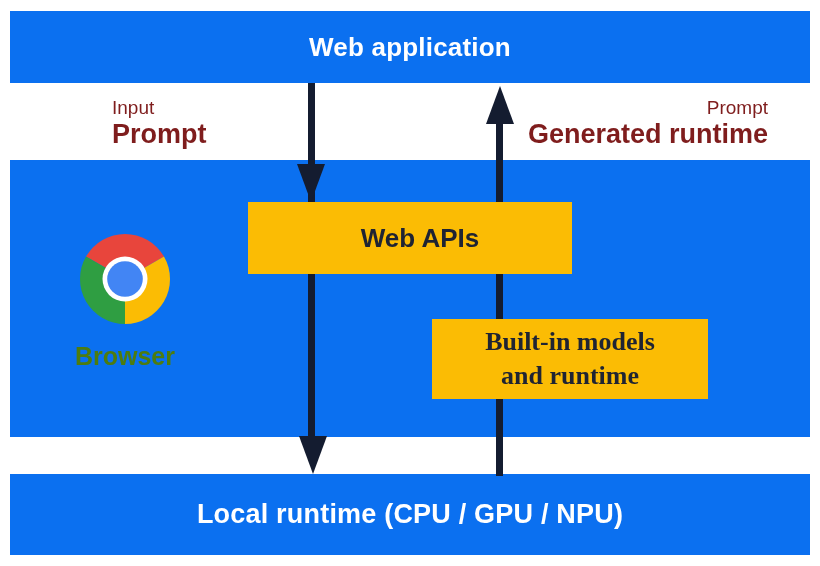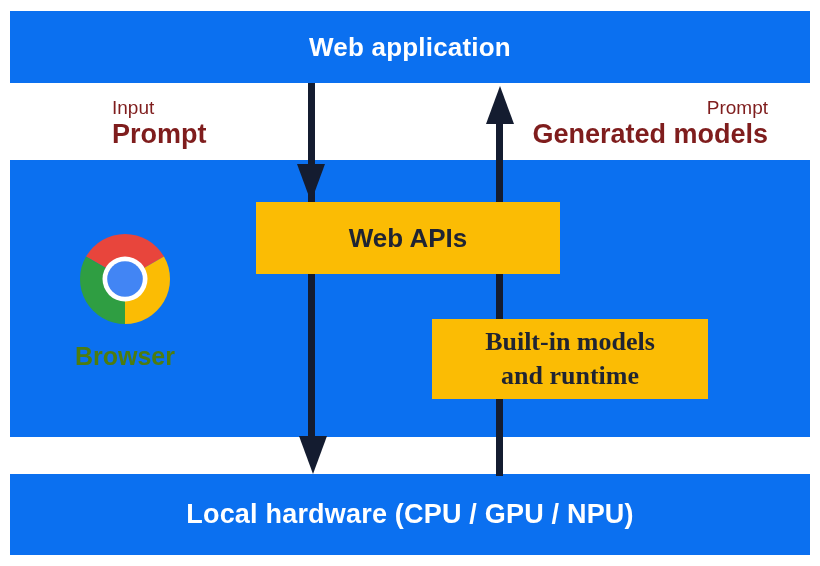--- a/index.html
+++ b/index.html
@@ -21,21 +21,21 @@
   #input-group{left:112px;text-align:left;}
   #output-group{right:52px;text-align:right;}
   .io-title{font-size:19px;font-weight:normal;line-height:25px;}
   .io-value{font-size:27px;font-weight:bold;line-height:28px;}
 
   .ybox{
     position:absolute;background:#FBBC04;z-index:2;
     display:flex;align-items:center;justify-content:center;text-align:center;
     color:#1F2433;font-weight:bold;font-size:26px;line-height:34px;
   }
-  #web-apis-box{left:256px;top:202px;width:304px;height:72px;}
+  #web-apis-box{left:248px;top:202px;width:304px;height:72px;padding-left:20px;}
   #builtin-box{left:432px;top:319px;width:276px;height:80px;font-family:Liberation Serif, serif;}
 
   .arrow-line{position:absolute;width:7px;background:#141C30;z-index:1;}
   #down-line{left:308px;top:83px;height:362px;}
   #up-line{left:496px;top:122px;height:354px;}
   .arrow-head{position:absolute;width:0;height:0;z-index:1;}
   .head-down{border-left:14px solid transparent;border-right:14px solid transparent;border-top:38px solid #141C30;}
   .head-up{border-left:14px solid transparent;border-right:14px solid transparent;border-bottom:38px solid #141C30;}
   #down-head-mid{left:297px;top:164px;}
   #down-head-end{left:299px;top:436px;}
@@ -55,21 +55,21 @@
   <div class="bar" id="top-bar">
     <span class="bar-label">Web application</span>
   </div>
 
   <div class="io-group" id="input-group">
     <div class="io-title">Input</div>
     <div class="io-value">Prompt</div>
   </div>
   <div class="io-group" id="output-group">
     <div class="io-title">Prompt</div>
-    <div class="io-value">Generated models</div>
+    <div class="io-value">Generated runtime</div>
   </div>
 
   <div id="mid-section"></div>
 
   <div class="arrow-line" id="down-line"></div>
   <div class="arrow-head head-down" id="down-head-mid"></div>
   <div class="arrow-head head-down" id="down-head-end"></div>
   <div class="arrow-line" id="up-line"></div>
   <div class="arrow-head head-up" id="up-head"></div>
 
@@ -86,16 +86,16 @@
     <span>Web APIs</span>
   </div>
   <div class="ybox" id="builtin-box">
     <span>
       <span>Built-in models</span><br>
       <span>and runtime</span>
     </span>
   </div>
 
   <div class="bar" id="bottom-bar">
-    <span class="bar-label">Local hardware (CPU / GPU / NPU)</span>
+    <span class="bar-label">Local runtime (CPU / GPU / NPU)</span>
   </div>
 
 </div>
 
 </body></html>

